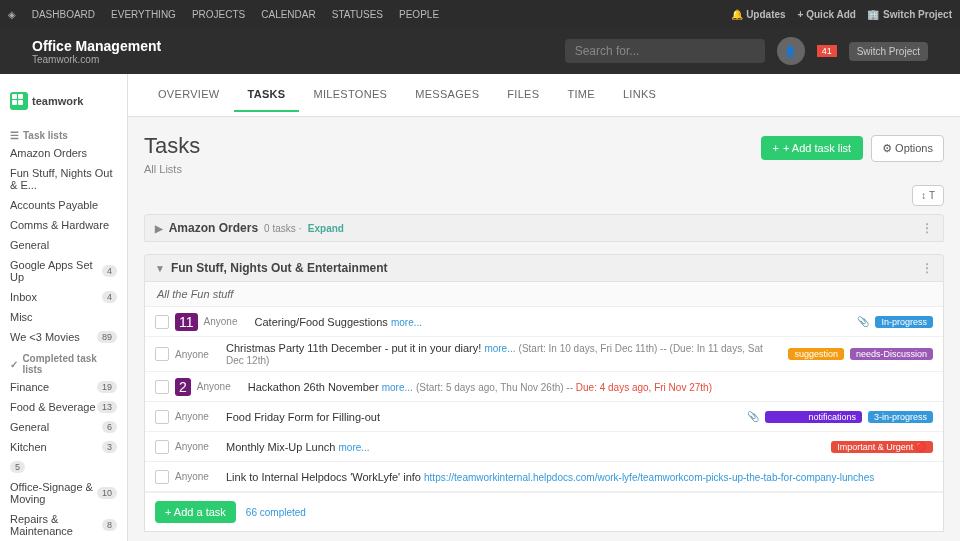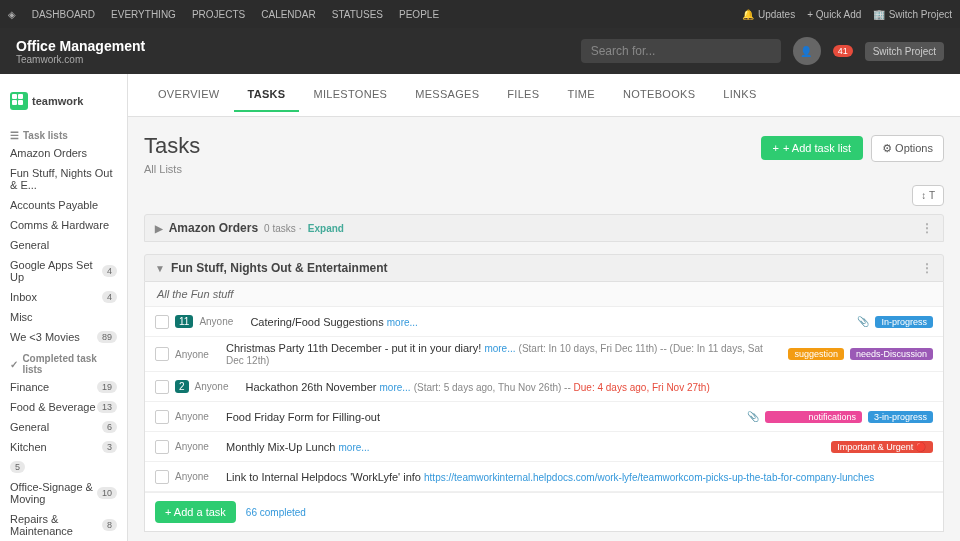--- a/index.html
+++ b/index.html
@@ -11,29 +11,29 @@
       height: 28px;
       display: flex;
       align-items: center;
       padding: 0 8px;
       gap: 16px;
       color: #aaa;
       font-size: 10px;
     }
     .top-nav .nav-item { cursor: pointer; color: #bbb; text-transform: uppercase; font-size: 10px; }
     .top-nav .right { margin-left: auto; display: flex; align-items: center; gap: 12px; }
-    .top-nav .right span { color: #bbb; font-size: 10px; cursor: pointer; }
+    .top-nav .right span { color: #bbb; font-size: 10px; cursor: pointer; font-weight: bold; }
 
     
     .header {
       background: #2e2e2e;
       height: 46px;
       display: flex;
       align-items: center;
-      padding: 0 16px;
+      padding: 0 32px;
       gap: 12px;
     }
     .header .logo-text { color: #fff; font-size: 14px; font-weight: 600; }
     .header .logo-sub { color: #aaa; font-size: 10px; }
     .header .search-bar {
       margin-left: auto;
       background: #444;
       border: none;
       border-radius: 4px;
       padding: 5px 10px;
@@ -47,21 +47,21 @@
       width: 28px; height: 28px;
       border-radius: 50%;
       background: #666;
       display: flex; align-items: center; justify-content: center;
       color: #fff; font-size: 10px;
       cursor: pointer;
     }
     .header .notif-badge {
       background: #e74c3c;
       color: #fff;
-      border-radius: 6px;
+      border-radius: 0;
       font-size: 9px;
       padding: 1px 5px;
       cursor: pointer;
     }
     .header .switch-btn {
       background: #555;
       color: #ccc;
       border: none;
       border-radius: 4px;
       padding: 4px 8px;
@@ -210,24 +210,24 @@
     .task-row:last-child { border-bottom: none; }
 
     .task-checkbox {
       width: 14px; height: 14px;
       border: 1px solid #ccc;
       border-radius: 2px;
       flex-shrink: 0;
       cursor: pointer;
     }
     .task-num {
-      background: #0f766e;
+      background: #701a75;
       color: #fff;
       border-radius: 3px;
-      font-size: 10px;
+      font-size: 14px;
       padding: 1px 4px;
       flex-shrink: 0;
     }
     .task-assignee {
       color: #888;
       font-size: 10px;
       width: 45px;
       flex-shrink: 0;
     }
     .task-name { flex: 1; font-size: 11px; color: #333; }
@@ -238,21 +238,21 @@
     .tag {
       border-radius: 3px;
       padding: 1px 6px;
       font-size: 9px;
       white-space: nowrap;
       flex-shrink: 0;
     }
     .tag-inprogress { background: #3498db; color: #fff; }
     .tag-suggestion { background: #f39c12; color: #fff; }
     .tag-needs-discussion { background: #9b59b6; color: #fff; }
-    .tag-notifications { background: #ec4899; color: #fff; padding-left: 43px; }
+    .tag-notifications { background: #6d28d9; color: #fff; padding-left: 43px; }
     .tag-important { background: #e74c3c; color: #fff; }
 
     .task-attach-icon {
       color: #aaa;
       font-size: 10px;
     }
 
     .add-task-row {
       padding: 8px 10px;
       border-top: 1px solid #eee;
@@ -395,21 +395,20 @@
 
   <div class="main">
 
     <div class="sub-nav">
       <div class="sub-nav-item">OVERVIEW</div>
       <div class="sub-nav-item active">TASKS</div>
       <div class="sub-nav-item">MILESTONES</div>
       <div class="sub-nav-item">MESSAGES</div>
       <div class="sub-nav-item">FILES</div>
       <div class="sub-nav-item">TIME</div>
-      <div class="sub-nav-item">NOTEBOOKS</div>
       <div class="sub-nav-item">LINKS</div>
     </div>
 
     <div class="content">
 
       <div class="page-title-row">
         <h1 class="page-title">Tasks</h1>
         <div style="display:flex;gap:8px;align-items:center;">
           <button class="btn-add-tasklist">
             <span>+</span>

